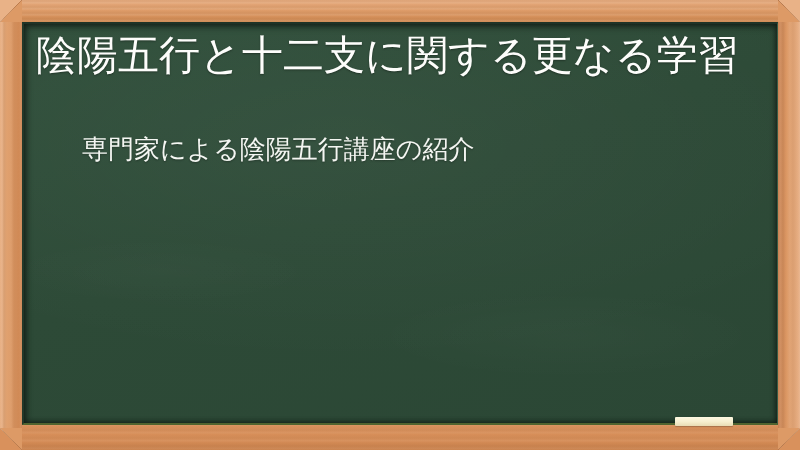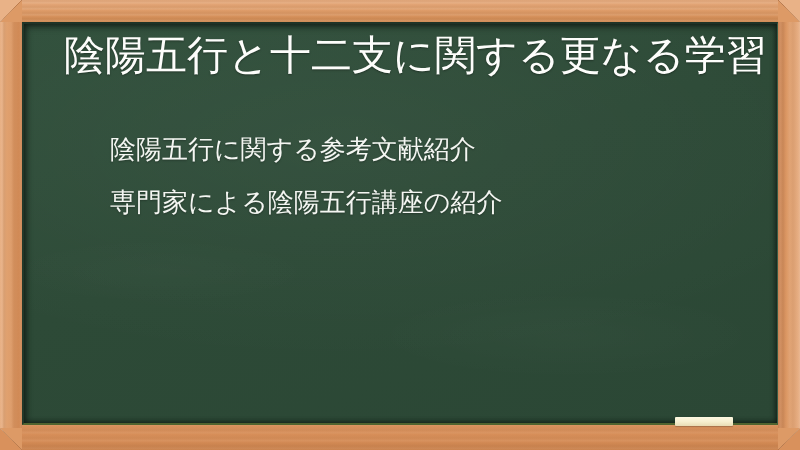--- a/index.html
+++ b/index.html
@@ -128,21 +128,20 @@
     border-top: 2px solid #1f3327;
     border-left: 2px solid #22382a;
     border-right: 1px solid #3a5b45;
     border-bottom: 2px solid #50642f;
     box-shadow:
       inset 0 3px 7px rgba(0,0,0,0.38),
       inset 3px 0 6px rgba(0,0,0,0.30),
       inset -2px 0 5px rgba(0,0,0,0.18),
       inset 0 -2px 5px rgba(0,0,0,0.20);
     overflow: hidden;
-    padding-left: 28px;
   }
   
   .board::after {
     content: "";
     position: absolute;
     inset: 0;
     pointer-events: none;
     background:
       radial-gradient(ellipse 38% 16% at 72% 78%, rgba(255,255,255,0.020), rgba(255,255,255,0) 70%),
       radial-gradient(ellipse 30% 12% at 18% 62%, rgba(255,255,255,0.016), rgba(255,255,255,0) 72%);
@@ -215,21 +214,20 @@
   <div class="mitre tr"></div>
   <div class="mitre bl"></div>
   <div class="mitre br"></div>
 
   <div class="board">
     <div class="board-inner">
 
       <div class="title">陰陽五行と十二支に関する更なる学習</div>
 
       <ul class="bullets">
-        <li class="bullet-item">陰陽五行に関する参考文献紹介</li>
         <li class="bullet-item">専門家による陰陽五行講座の紹介</li>
       </ul>
 
     </div>
   </div>
 
   <div class="chalk-stick"></div>
 
 </div>
 

